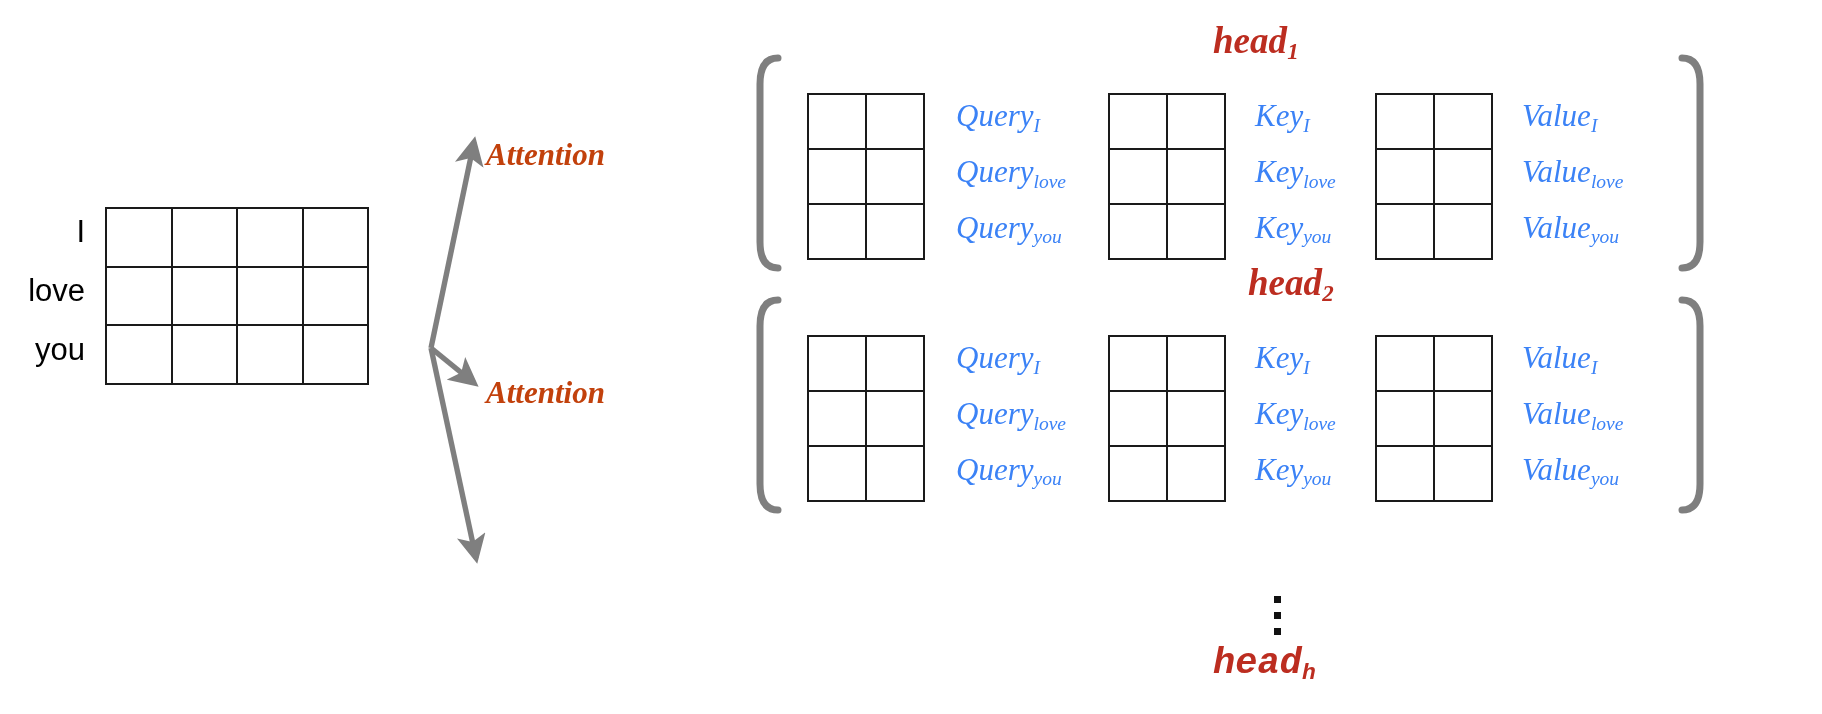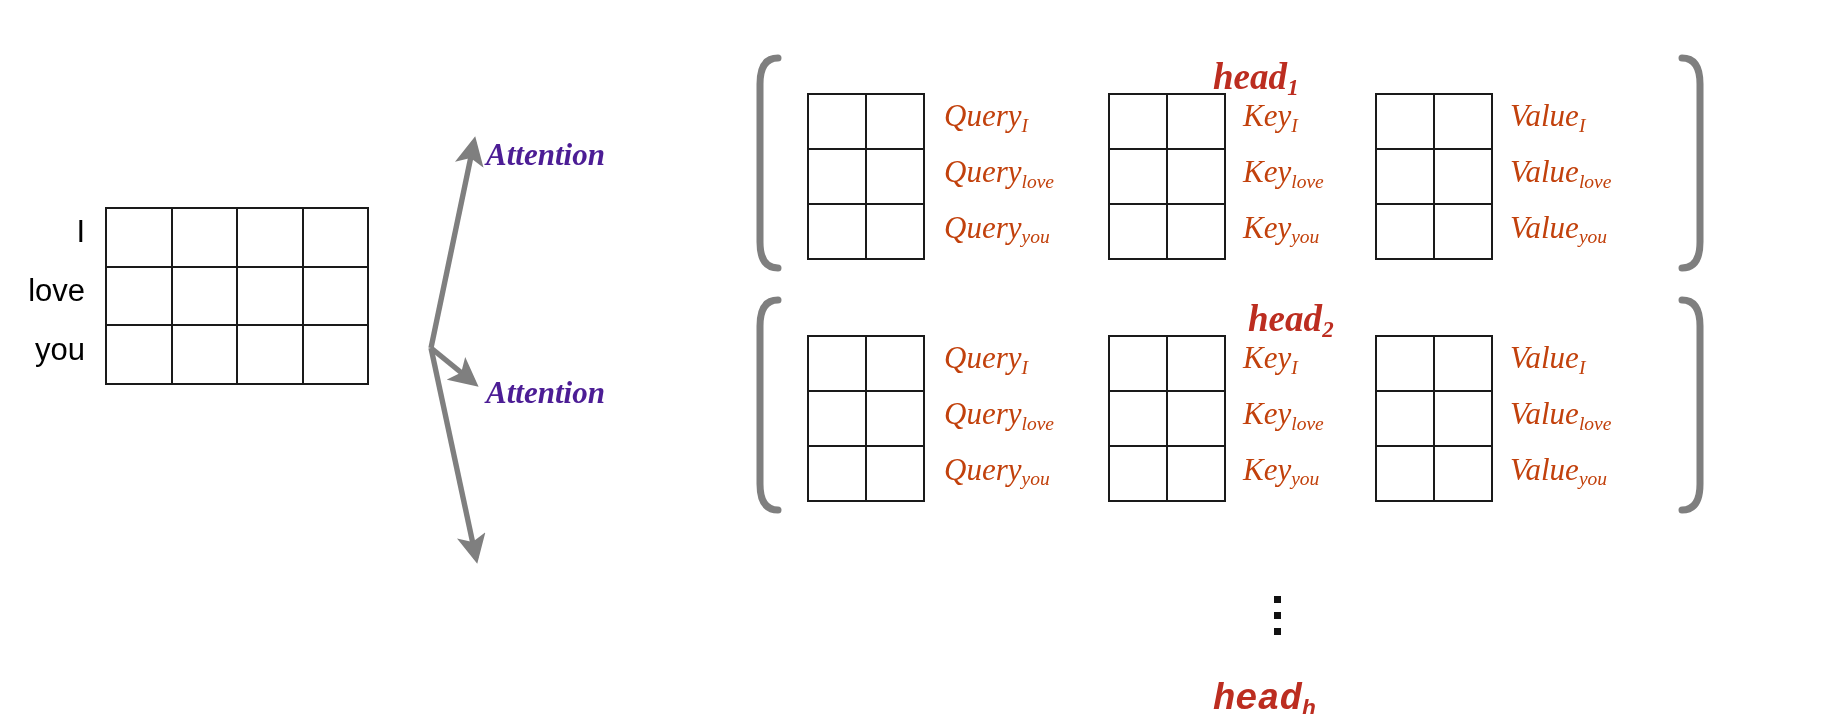--- a/index.html
+++ b/index.html
@@ -57,36 +57,35 @@
     pointer-events: none;
   }
 
   
   .attention-label {
     position: absolute;
     font-family: "Liberation Serif", serif;
     font-style: italic;
     font-weight: bold;
     font-size: 31px;
-    color: #4c1d95;
+    color: #c2410c;
     white-space: nowrap;
     line-height: 1;
   }
 
   
   .head-title {
     position: absolute;
     font-family: "Liberation Serif", serif;
     font-style: italic;
     font-weight: bold;
     font-size: 37px;
     color: #bc2d20;
     white-space: nowrap;
     line-height: 1;
-    margin-top: 36px;
   }
   .head-title sub {
     font-size: 0.62em;
     font-style: italic;
     vertical-align: baseline;
     position: relative;
     top: 0.28em;
     left: 0.01em;
   }
 
@@ -120,23 +119,24 @@
     height: 167px;
     display: flex;
     flex-direction: column;
     justify-content: space-around;
     align-items: flex-start;
   }
   .qkv-label {
     font-family: "Liberation Serif", serif;
     font-style: italic;
     font-size: 31px;
-    color: #c2410c;
+    color: #3b82f6;
     white-space: nowrap;
     line-height: 1;
+    margin-left: 12px;
   }
   .qkv-label sub {
     font-size: 0.63em;
     font-style: italic;
     vertical-align: baseline;
     position: relative;
     top: 0.3em;
   }
 
   

